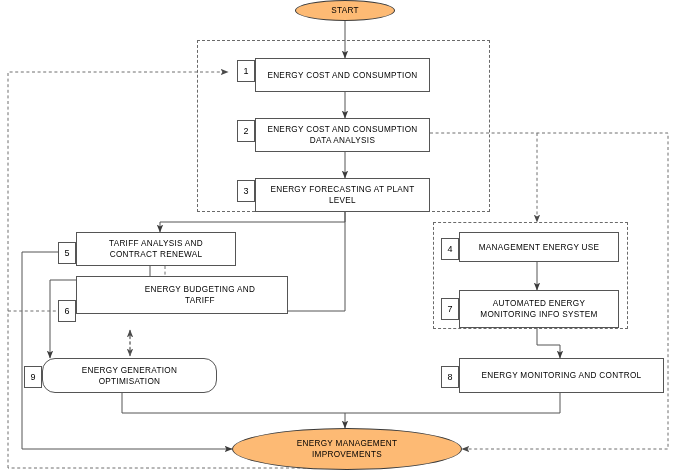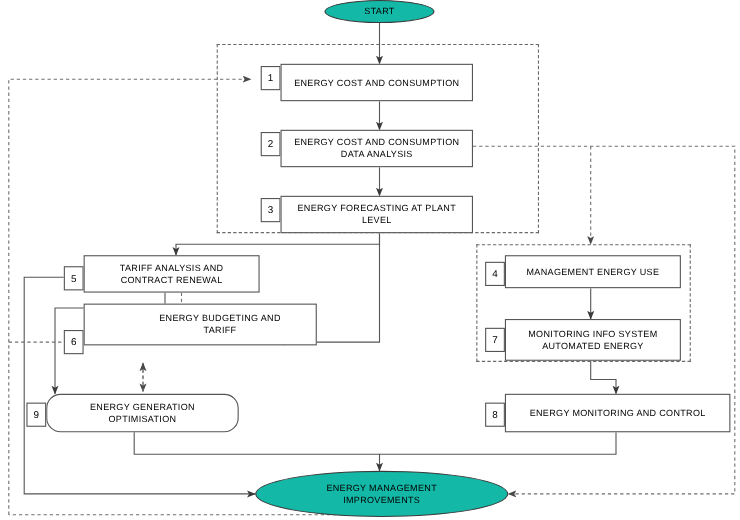--- a/index.html
+++ b/index.html
@@ -32,21 +32,21 @@
     display:flex;align-items:center;justify-content:center;
     font-size:9px;
     color:#000000;
     z-index:3;
   }
   .term{
     position:absolute;
     box-sizing:border-box;
     border:1px solid #3a3a3a;
     border-radius:50%;
-    background:#14b8a6;
+    background:#fdba74;
     display:flex;align-items:center;justify-content:center;
     text-align:center;
     font-size:8.2px;
     letter-spacing:0.3px;
     line-height:11px;
     color:#000000;
     z-index:2;
   }
   .group{
     position:absolute;
@@ -167,22 +167,22 @@
   <div class="tag" style="left:441px;top:238px;width:18px;height:22px;">4</div>
   <div class="node" style="left:459px;top:232px;width:160px;height:30px;">
     <div>
       <div>MANAGEMENT ENERGY USE</div>
     </div>
   </div>
 
   <div class="tag" style="left:441px;top:298px;width:18px;height:22px;">7</div>
   <div class="node" style="left:459px;top:290px;width:160px;height:38px;">
     <div>
+      <div>AUTOMATED ENERGY</div>
       <div>MONITORING INFO SYSTEM</div>
-      <div>AUTOMATED ENERGY</div>
     </div>
   </div>
 
   <div class="tag" style="left:24px;top:366px;width:18px;height:22px;">9</div>
   <div class="node" style="left:42px;top:358px;width:175px;height:35px;border-radius:13px;">
     <div>
       <div>ENERGY GENERATION</div>
       <div>OPTIMISATION</div>
     </div>
   </div>

